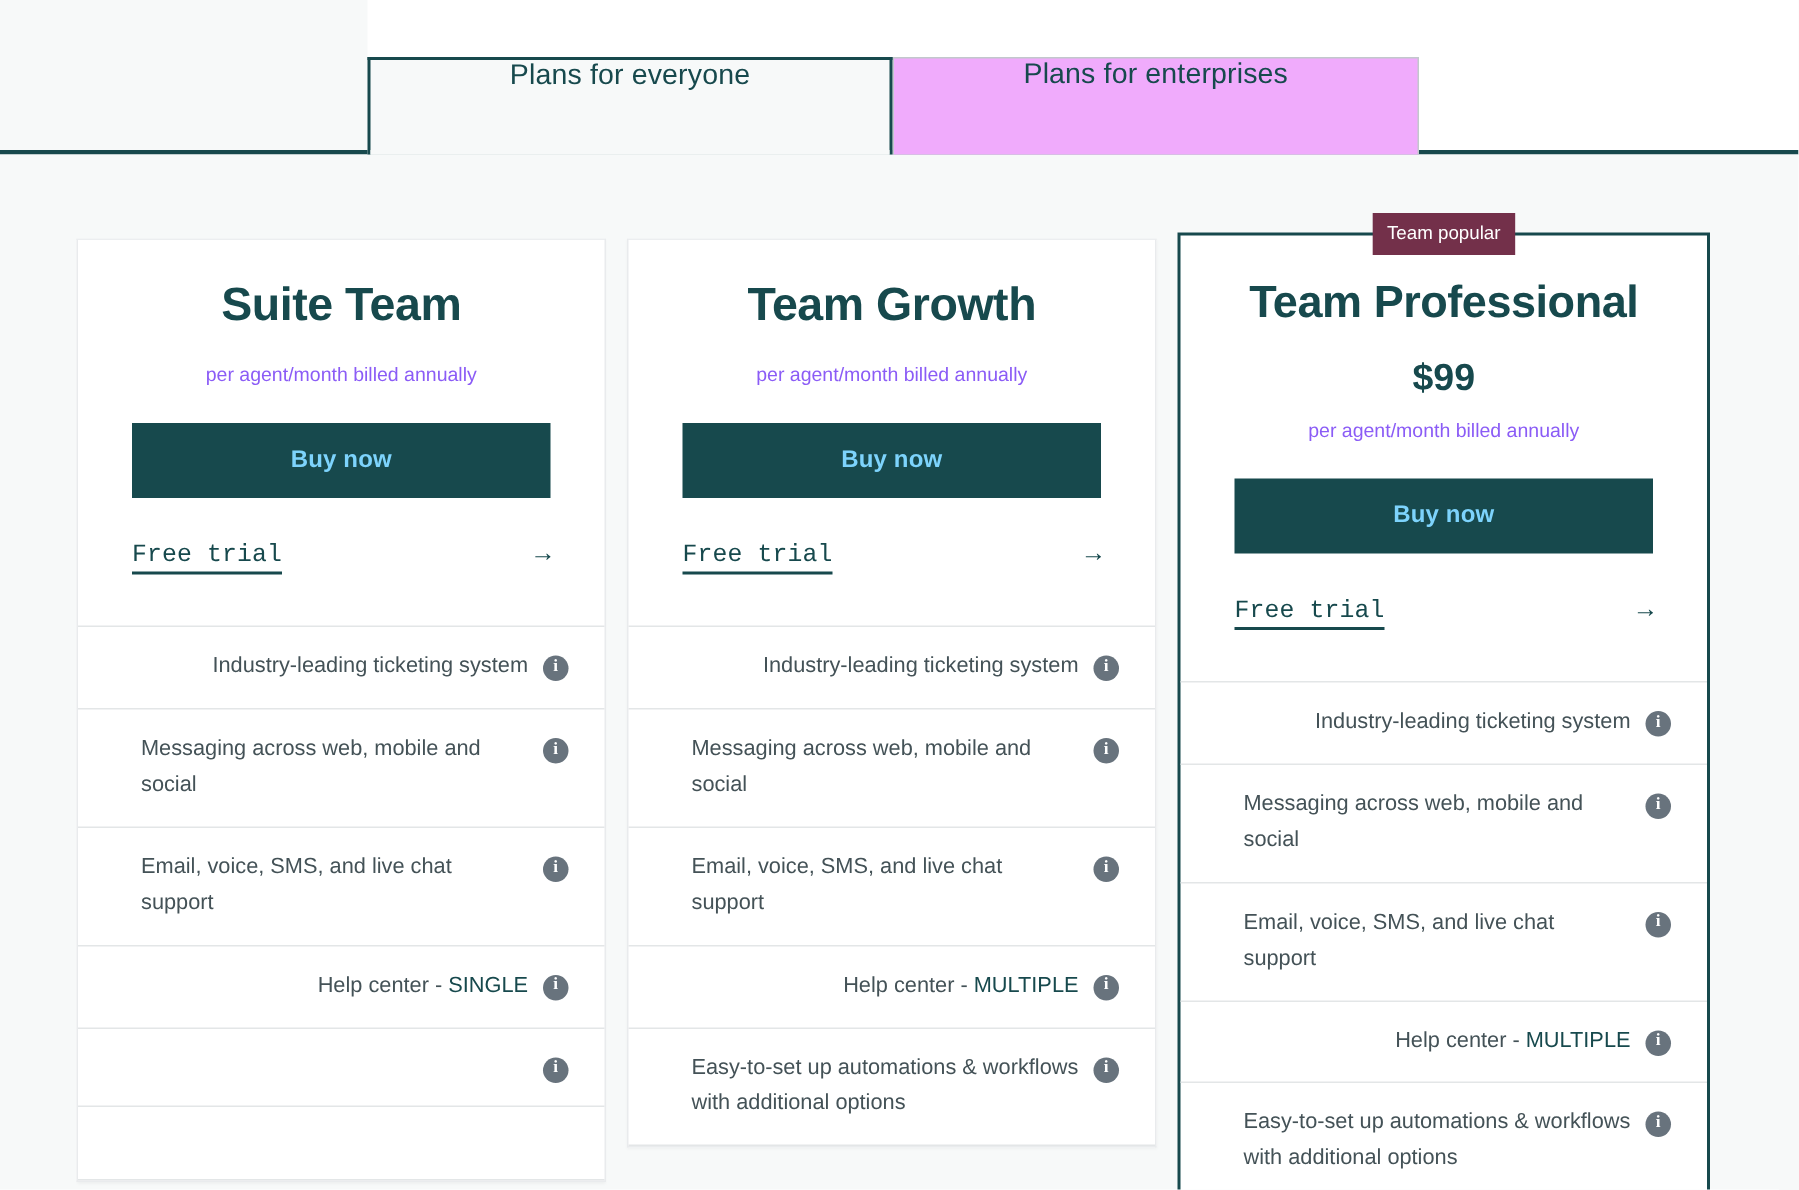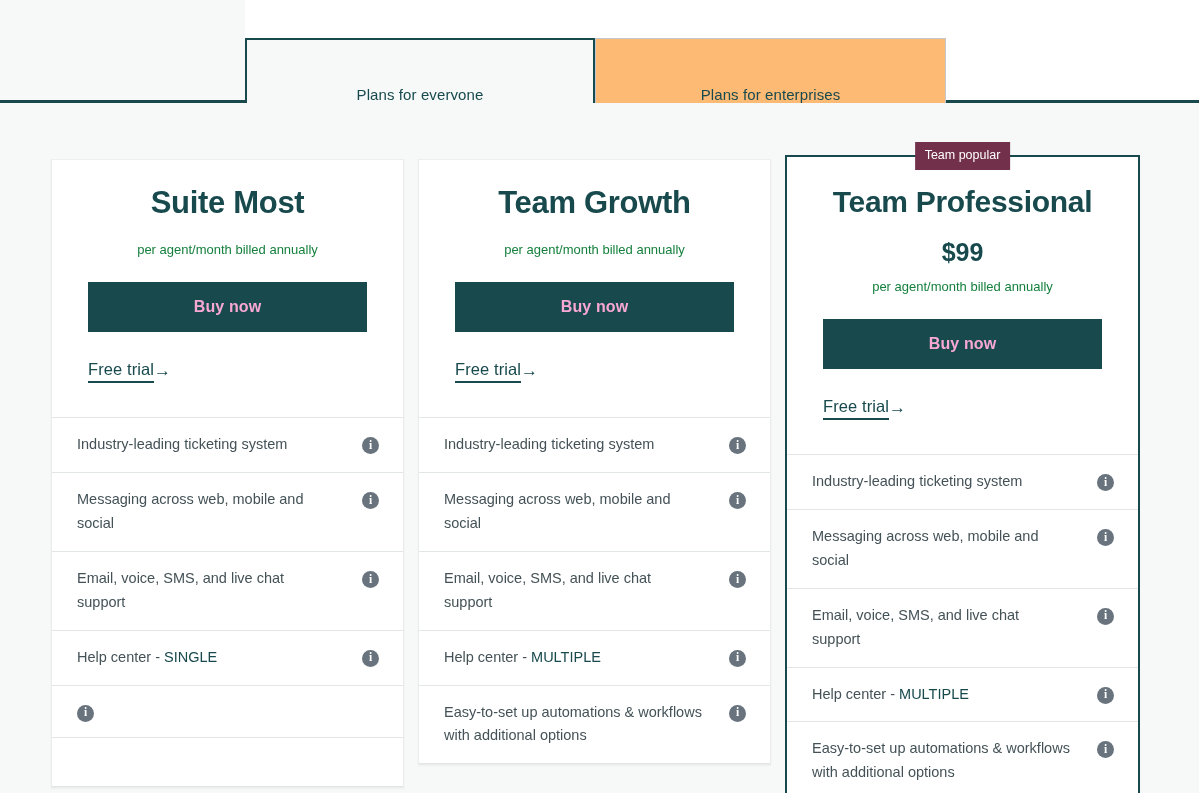--- a/index.html
+++ b/index.html
@@ -47,40 +47,40 @@
     top: 0;
     height: 100px;
     background: #ffffff;
   }
   .tab {
     position: absolute;
     top: 38px;
     height: 65px;
     box-sizing: border-box;
     display: flex;
-    align-items: flex-end;
+    align-items: flex-start;
     justify-content: center;
-    font-size: 15px;
+    font-size: 19px;
     letter-spacing: 0.1px;
     cursor: pointer;
     user-select: none;
   }
   .tab.active {
     left: 245px;
     width: 350px;
     background: #f7f9f9;
     border: 2px solid #17494d;
     border-bottom: none;
     color: #17494d;
     z-index: 3;
   }
   .tab.inactive {
     left: 595px;
     width: 351px;
-    background: #fdba74;
+    background: #f0abfc;
     border: 1px solid #c2c8cc;
     border-bottom: none;
     color: #17494d;
     z-index: 2;
   }
   
   .active-tab-mouth {
     position: absolute;
     left: 247px;
     top: 100px;
@@ -165,45 +165,46 @@
 
   .price {
     font-size: 25px;
     font-weight: bold;
     color: #17494d;
     margin: 0 0 14px;
     line-height: 1;
   }
   .price-note {
     font-size: 13px;
-    color: #15803d;
+    color: #8b5cf6;
     margin: 0 0 23px;
     line-height: 1.3;
   }
 
   .buy-btn {
     display: block;
     width: 100%;
     background: #17494d;
-    color: #f9a8d4;
+    color: #7dd3fc;
     border: none;
     font-family: inherit;
     font-size: 16px;
     font-weight: bold;
     padding: 16px 0;
     cursor: pointer;
     letter-spacing: 0.1px;
   }
 
   .trial-wrap {
     margin-top: 28px;
     display: flex;
     align-items: center;
-    justify-content: flex-start;
+    justify-content: space-between;
     gap: 0;
+    font-family: Liberation Mono, monospace;
   }
   .trial-link {
     font-size: 16.5px;
     color: #17494d;
     text-decoration: none;
     border-bottom: 2px solid #17494d;
     padding-bottom: 2px;
     cursor: pointer;
     letter-spacing: 0.1px;
   }
@@ -214,21 +215,21 @@
     padding-bottom: 2px;
   }
 
   
   .features {
     border-top: 1px solid #e3e6e7;
   }
   .feature-row {
     display: flex;
     align-items: flex-start;
-    justify-content: space-between;
+    justify-content: flex-end;
     padding: 15px 24px 15px 25px;
     border-bottom: 1px solid #e3e6e7;
     box-sizing: border-box;
     gap: 10px;
     min-height: 49px;
   }
   .feature-row:last-child {
     border-bottom: 1px solid #e3e6e7;
   }
   .feature-text {
@@ -277,21 +278,21 @@
   </div>
 
   <div class="active-tab-mouth"></div>
 </div>
 
 <div class="page">
   <div class="cards">
 
     <div class="card plain">
       <div class="card-head">
-        <div class="plan-name">Suite Most</div>
+        <div class="plan-name">Suite Team</div>
         <div class="price-note">per agent/month billed annually</div>
         <button class="buy-btn">Buy now</button>
         <div class="trial-wrap">
           <a class="trial-link">Free trial</a>
           <span class="trial-arrow">→</span>
         </div>
       </div>
       <div class="features">
           <div class="feature-row">
             <div class="feature-text">Industry-leading ticketing system</div>

